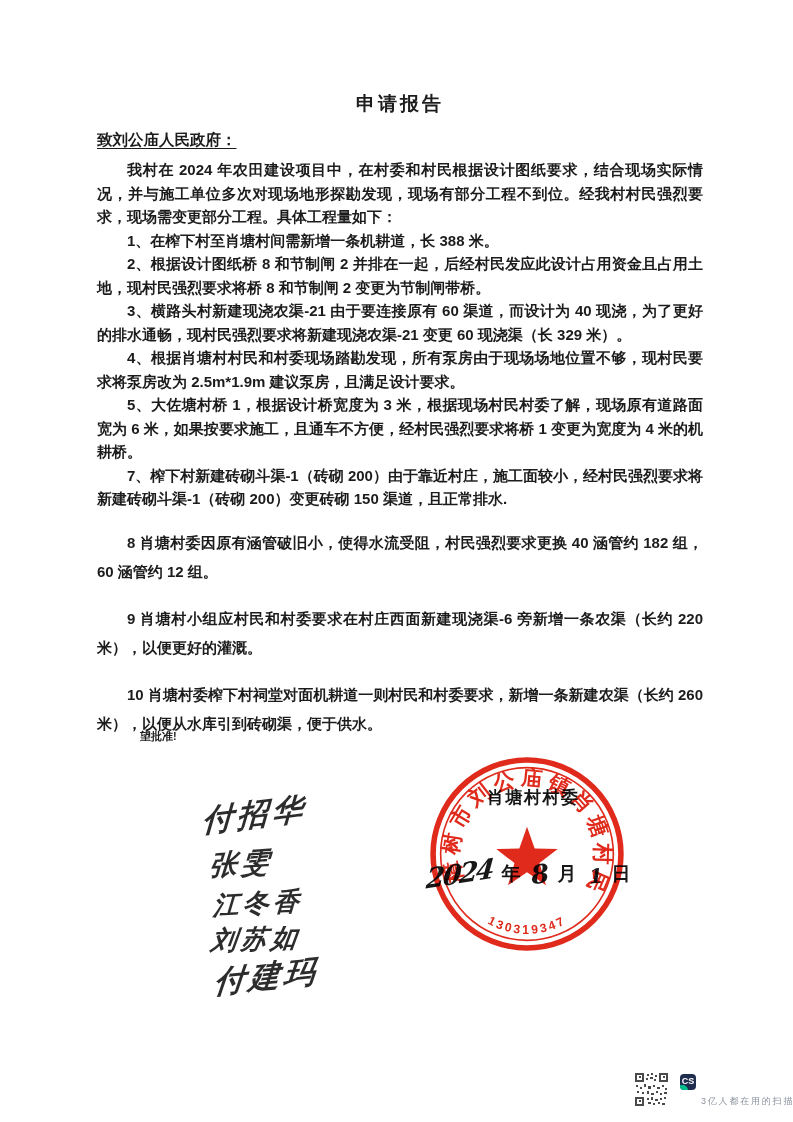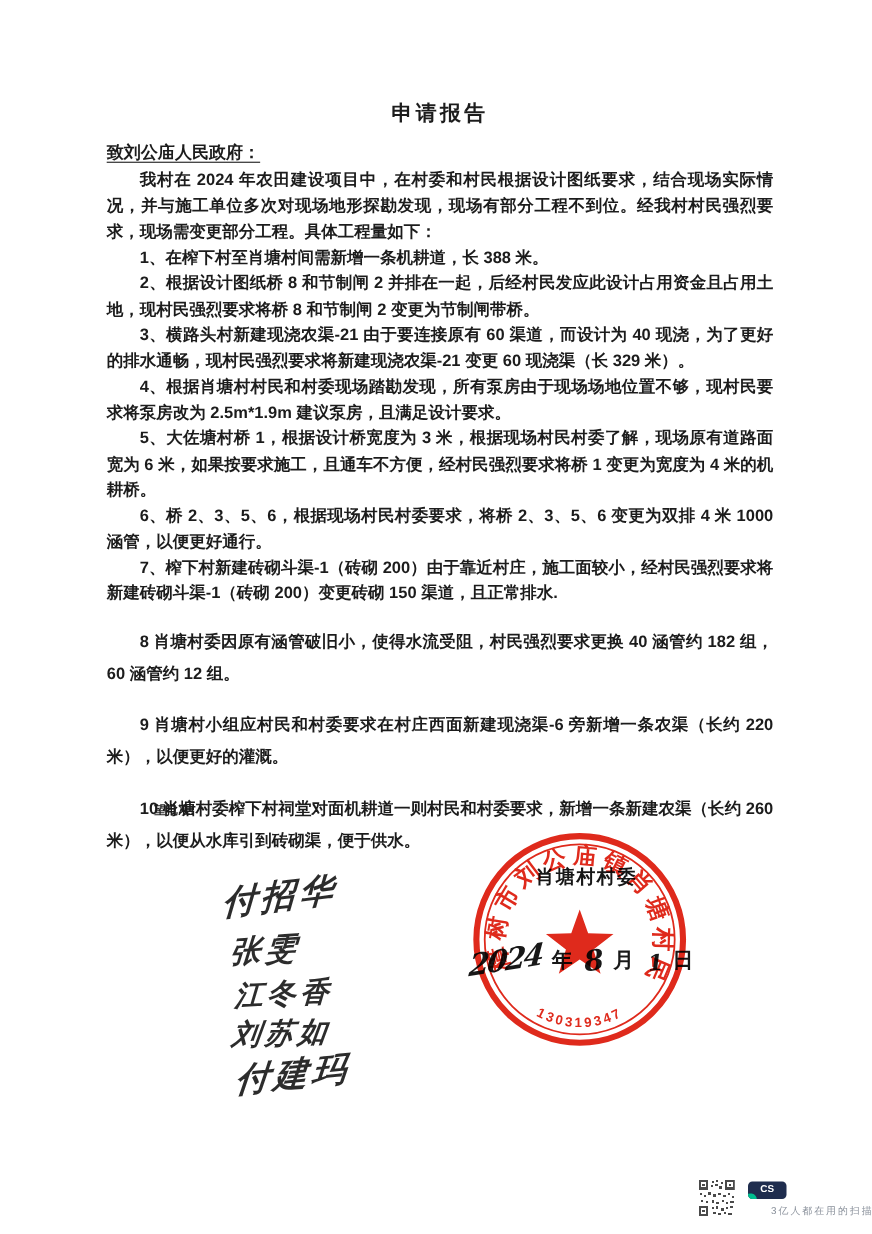--- a/index.html
+++ b/index.html
@@ -14,21 +14,21 @@
     position:absolute; left:97px; top:92px; width:606px;
     font-size:15px; font-weight:600; line-height:23.5px;
     text-align:justify;
   }
   .doc-title {
     text-align:center; font-size:19px; font-weight:700;
     letter-spacing:3px; margin-bottom:12px;
   }
   .recipient {
     text-decoration:underline; text-underline-offset:3px;
-    font-size:15.5px; margin-bottom:1px;
+    font-size:15.5px; margin-bottom:7px;
   }
   .para { text-indent:2em; }
   .para.loose { line-height:29.5px; margin-top:17px; }
   .closing { position:absolute; left:140px; top:729px; font-size:11px; font-weight:600; }
 
   
   .sig {
     position:absolute; color:#1b1b1b; white-space:nowrap;
     font-family:"DejaVu Serif", serif; font-style:italic; font-weight:600;
     letter-spacing:4px; opacity:.92;
@@ -55,21 +55,21 @@
               font-size:27px; transform:rotate(-9deg) skewX(-14deg); letter-spacing:-2px; }
   .hd-cn    { font-size:19px; font-weight:600; margin:0 2px 0 4px; position:relative; top:-3px; }
   .hd-month { font-family:"DejaVu Serif", serif; font-style:italic; font-weight:700;
               font-size:26px; transform:rotate(-6deg); margin-left:4px; }
   .hd-day   { font-family:"DejaVu Serif", serif; font-style:italic; font-weight:600;
               font-size:20px; transform:rotate(-4deg); margin-left:6px; }
 
   
   .qr { position:absolute; left:635px; top:1071px; width:33px; height:36px; opacity:.85; }
   .cs-badge {
-    position:absolute; left:680px; top:1074px; width:35px; height:16px;
+    position:absolute; left:680px; top:1074px; width:16px; height:16px;
     background:#1f2d4e; border-radius:4px; overflow:hidden;
   }
   .cs-badge .cs-txt {
     position:absolute; left:0; right:0; top:2px; text-align:center;
     color:#ffffff; font-size:9px; font-weight:700; letter-spacing:0;
   }
   .cs-badge::after {
     content:""; position:absolute; left:-3px; bottom:-4px; width:11px; height:9px;
     background:#00bf8f; border-radius:50% 50% 0 50%;
     transform:rotate(12deg);
@@ -90,21 +90,20 @@
 
   <div class="doc">
     <div class="doc-title">申请报告</div>
     <div class="recipient">致刘公庙人民政府：</div>
     <p class="para">我村在 2024 年农田建设项目中，在村委和村民根据设计图纸要求，结合现场实际情况，并与施工单位多次对现场地形探勘发现，现场有部分工程不到位。经我村村民强烈要求，现场需变更部分工程。具体工程量如下：</p>
     <p class="para">1、在榨下村至肖塘村间需新增一条机耕道，长 388 米。</p>
     <p class="para">2、根据设计图纸桥 8 和节制闸 2 并排在一起，后经村民发应此设计占用资金且占用土地，现村民强烈要求将桥 8 和节制闸 2 变更为节制闸带桥。</p>
     <p class="para">3、横路头村新建现浇农渠-21 由于要连接原有 60 渠道，而设计为 40 现浇，为了更好的排水通畅，现村民强烈要求将新建现浇农渠-21 变更 60 现浇渠（长 329 米）。</p>
     <p class="para">4、根据肖塘村村民和村委现场踏勘发现，所有泵房由于现场场地位置不够，现村民要求将泵房改为 2.5m*1.9m 建议泵房，且满足设计要求。</p>
     <p class="para">5、大佐塘村桥 1，根据设计桥宽度为 3 米，根据现场村民村委了解，现场原有道路面宽为 6 米，如果按要求施工，且通车不方便，经村民强烈要求将桥 1 变更为宽度为 4 米的机耕桥。</p>
-    <p class="para">6、桥 2、3、5、6，根据现场村民村委要求，将桥 2、3、5、6 变更为双排 4 米 1000 涵管，以便更好通行。</p>
     <p class="para">7、榨下村新建砖砌斗渠-1（砖砌 200）由于靠近村庄，施工面较小，经村民强烈要求将新建砖砌斗渠-1（砖砌 200）变更砖砌 150 渠道，且正常排水.</p>
     <p class="para loose">8 肖塘村委因原有涵管破旧小，使得水流受阻，村民强烈要求更换 40 涵管约 182 组，60 涵管约 12 组。</p>
     <p class="para loose">9 肖塘村小组应村民和村委要求在村庄西面新建现浇渠-6 旁新增一条农渠（长约 220 米），以便更好的灌溉。</p>
     <p class="para loose">10 肖塘村委榨下村祠堂对面机耕道一则村民和村委要求，新增一条新建农渠（长约 260 米），以便从水库引到砖砌渠，便于供水。</p>
   </div>
 
   <div class="closing">望批准!</div>
 
   <div class="sig sig1">付招华</div>
   <div class="sig sig2">张雯</div>

